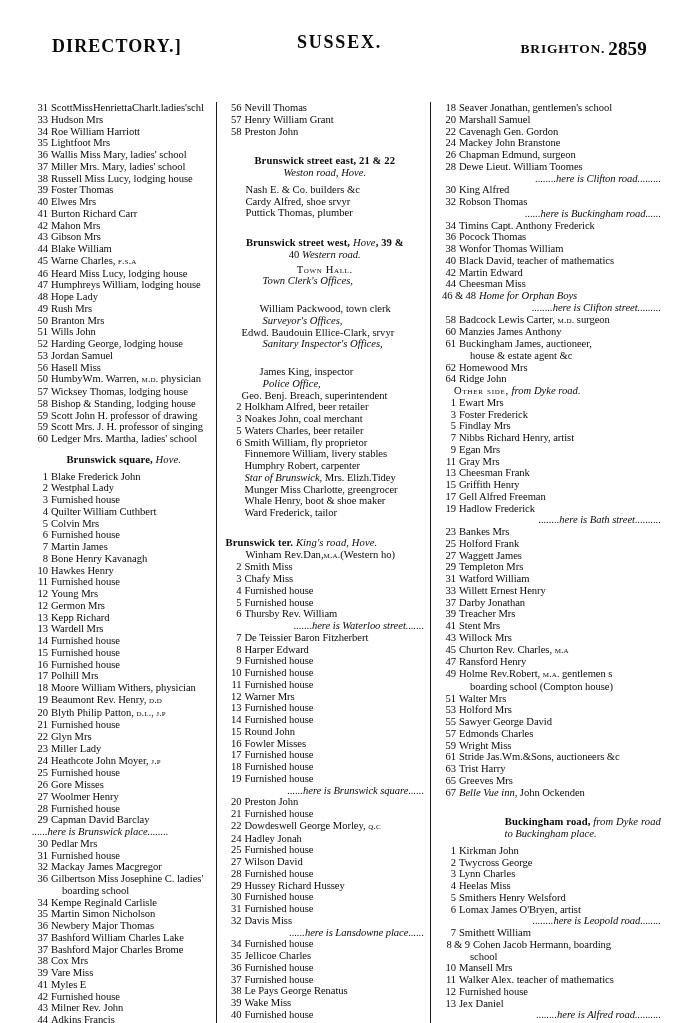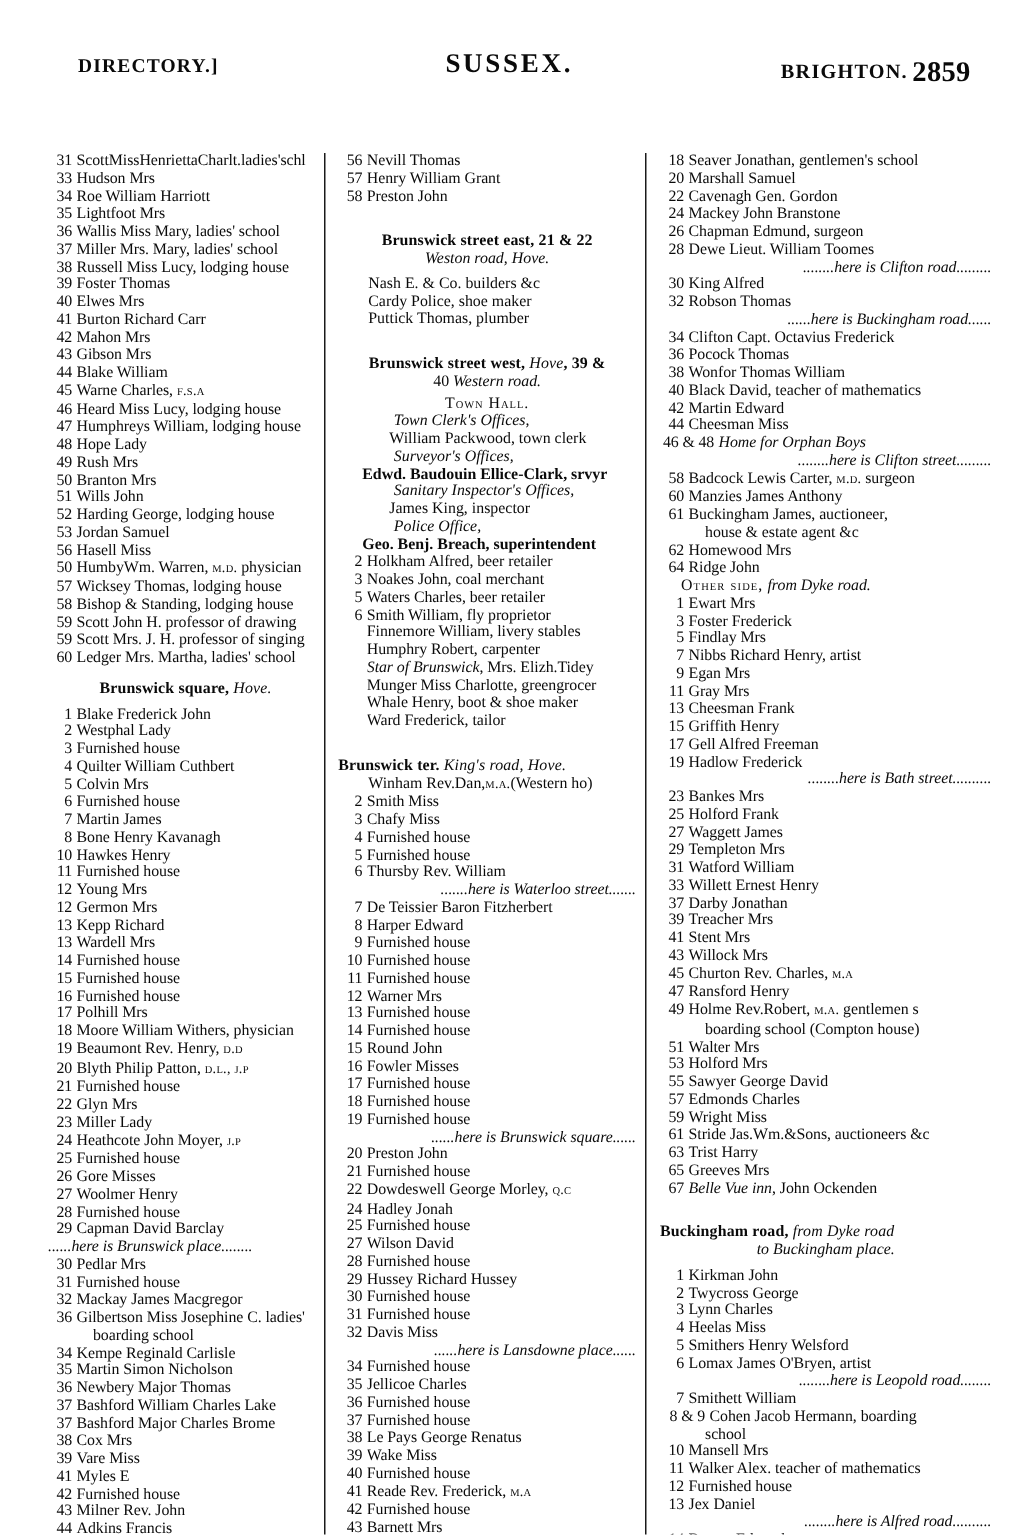--- a/index.html
+++ b/index.html
@@ -28,21 +28,21 @@
     height: 34px;
     margin: 36px 28px 0 32px;
   }
   .runhead .rh-left {
     position: absolute;
     left: 20px;
     top: 0;
     font-variant: small-caps;
     font-weight: bold;
     letter-spacing: 0.06em;
-    font-size: 13px;
+    font-size: 18px;
   }
   .runhead .rh-left .bracket {
     font-variant: normal;
     font-weight: bold;
   }
   .runhead .rh-center {
     position: absolute;
     left: 0; right: 0;
     text-align: center;
     font-weight: bold;
@@ -159,25 +159,25 @@
   }
   .indent-it {
     font-style: italic;
     padding-left: 6px;
     white-space: nowrap;
     margin-left: 31px;
   }
   .indent-name {
     padding-left: 34px;
     white-space: nowrap;
+    margin-top: 16px;
   }
   .indent-name2 {
     padding-left: 16px;
     white-space: nowrap;
-    font-weight: bold;
   }
   .plain-indent {
     padding-left: 20px;
     white-space: nowrap;
   }
   .otherside {
     padding-left: 14px;
     white-space: nowrap;
   }
   .otherside .caps {
@@ -528,21 +528,21 @@
             <span class="num">58</span>
             <span class="txt">Preston John</span>
           </div>
       </div>
 
       <div class="gap"></div>
       <div class="street-head">Brunswick  street  east,  21  &amp;  22</div>
       <div class="street-sub">Weston road, Hove.</div>
       <div class="gap-sm"></div>
       <div class="plain-indent">Nash E. &amp; Co. builders &amp;c</div>
-      <div class="plain-indent">Cardy Police, shoe maker</div>
+      <div class="plain-indent">Cardy Alfred, shoe srvyr</div>
       <div class="plain-indent">Puttick Thomas, plumber</div>
 
       <div class="gap"></div>
       <div class="street-head"><span>Brunswick street west, </span><span class="it">Hove</span><span>, 39 &amp;</span></div>
       <div class="street-sub"><span style="font-style:normal">40 </span><span>Western road.</span></div>
 
       <div class="center-caps" style="margin-top:3px">Town Hall.</div>
       <div class="indent-it">Town Clerk's Offices,</div>
       <div class="indent-name">William Packwood, town clerk</div>
       <div class="indent-it">Surveyor's Offices,</div>
@@ -807,21 +807,21 @@
           </div>
         <div class="entry">
             <span class="num">32</span>
             <span class="txt">Robson Thomas</span>
           </div>
       </div>
       <div class="hereis">......here is Buckingham road......</div>
       <div>
         <div class="entry">
             <span class="num">34</span>
-            <span class="txt">Clifton Capt. Octavius Frederick</span>
+            <span class="txt">Timins Capt. Anthony Frederick</span>
           </div>
         <div class="entry">
             <span class="num">36</span>
             <span class="txt">Pocock Thomas</span>
           </div>
         <div class="entry">
             <span class="num">38</span>
             <span class="txt">Wonfor Thomas William</span>
           </div>
         <div class="entry">
@@ -995,21 +995,21 @@
             <span class="num">65</span>
             <span class="txt">Greeves Mrs</span>
           </div>
         <div class="entry">
             <span class="num">67</span>
             <span class="txt"><span class="it">Belle Vue inn</span><span>, John Ockenden</span></span>
           </div>
       </div>
 
       <div class="gap"></div>
-      <div class="street-head" style="text-align:left"><span>Buckingham road, </span><span class="it">from  Dyke road</span></div>
+      <div class="street-head" style="text-align:right"><span>Buckingham road, </span><span class="it">from  Dyke road</span></div>
       <div class="street-sub">to  Buckingham place.</div>
       <div class="gap-sm"></div>
 
       <div>
         <div class="entry">
             <span class="num">1</span>
             <span class="txt">Kirkman John</span>
           </div>
         <div class="entry">
             <span class="num">2</span>

